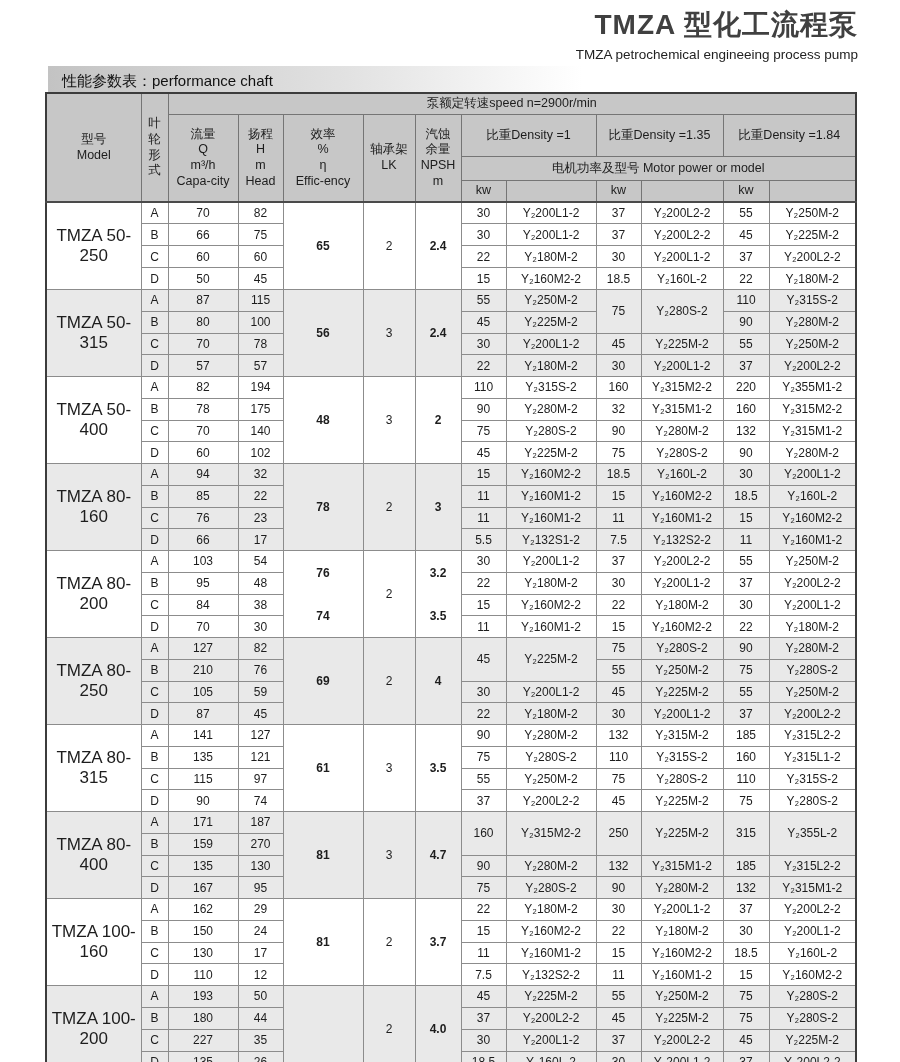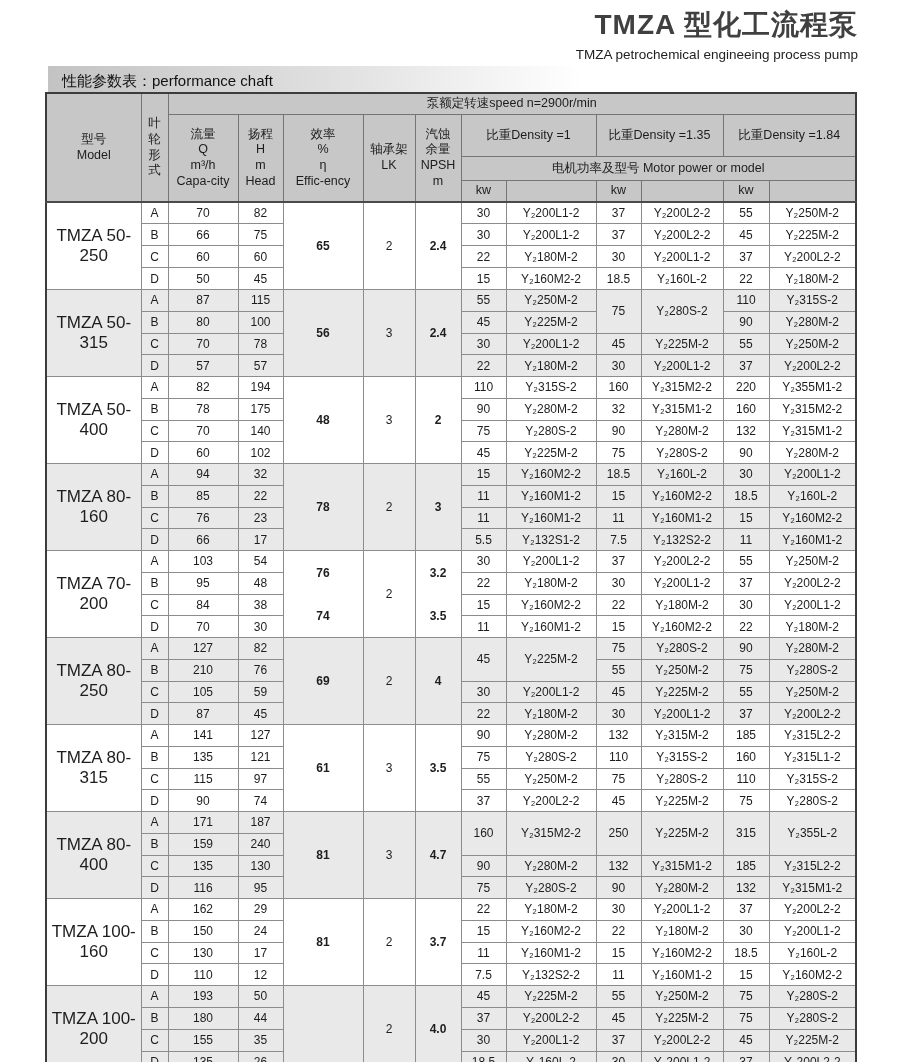--- a/index.html
+++ b/index.html
@@ -323,21 +323,21 @@
         <td>66</td>
         <td>17</td>
         <td>5.5</td>
         <td>Y₂132S1-2</td>
         <td>7.5</td>
         <td>Y₂132S2-2</td>
         <td>11</td>
         <td>Y₂160M1-2</td>
       </tr>
       <tr class=" group-start">
-        <td rowspan="4" class="model-cell">TMZA 70-200</td>
+        <td rowspan="4" class="model-cell">TMZA 80-200</td>
         <td>A</td>
         <td>103</td>
         <td>54</td>
         <td rowspan="4">
           <div class="stack">
             <div>76</div>
             <div>74</div>
           </div>
         </td>
         <td rowspan="4">2</td>
@@ -516,36 +516,36 @@
         <td rowspan="2">160</td>
         <td rowspan="2">Y₂315M2-2</td>
         <td rowspan="2">250</td>
         <td rowspan="2">Y₂225M-2</td>
         <td rowspan="2">315</td>
         <td rowspan="2">Y₂355L-2</td>
       </tr>
       <tr class="shaded">
         <td>B</td>
         <td>159</td>
-        <td>240</td>
+        <td>270</td>
       </tr>
       <tr class="shaded">
         <td>C</td>
         <td>135</td>
         <td>130</td>
         <td>90</td>
         <td>Y₂280M-2</td>
         <td>132</td>
         <td>Y₂315M1-2</td>
         <td>185</td>
         <td>Y₂315L2-2</td>
       </tr>
       <tr class="shaded">
         <td>D</td>
-        <td>116</td>
+        <td>167</td>
         <td>95</td>
         <td>75</td>
         <td>Y₂280S-2</td>
         <td>90</td>
         <td>Y₂280M-2</td>
         <td>132</td>
         <td>Y₂315M1-2</td>
       </tr>
       <tr class=" group-start">
         <td rowspan="4" class="model-cell">TMZA 100-160</td>
@@ -630,21 +630,21 @@
         <td>44</td>
         <td>37</td>
         <td>Y₂200L2-2</td>
         <td>45</td>
         <td>Y₂225M-2</td>
         <td>75</td>
         <td>Y₂280S-2</td>
       </tr>
       <tr class="shaded">
         <td>C</td>
-        <td>155</td>
+        <td>227</td>
         <td>35</td>
         <td>30</td>
         <td>Y₂200L1-2</td>
         <td>37</td>
         <td>Y₂200L2-2</td>
         <td>45</td>
         <td>Y₂225M-2</td>
       </tr>
       <tr class="shaded">
         <td>D</td>

